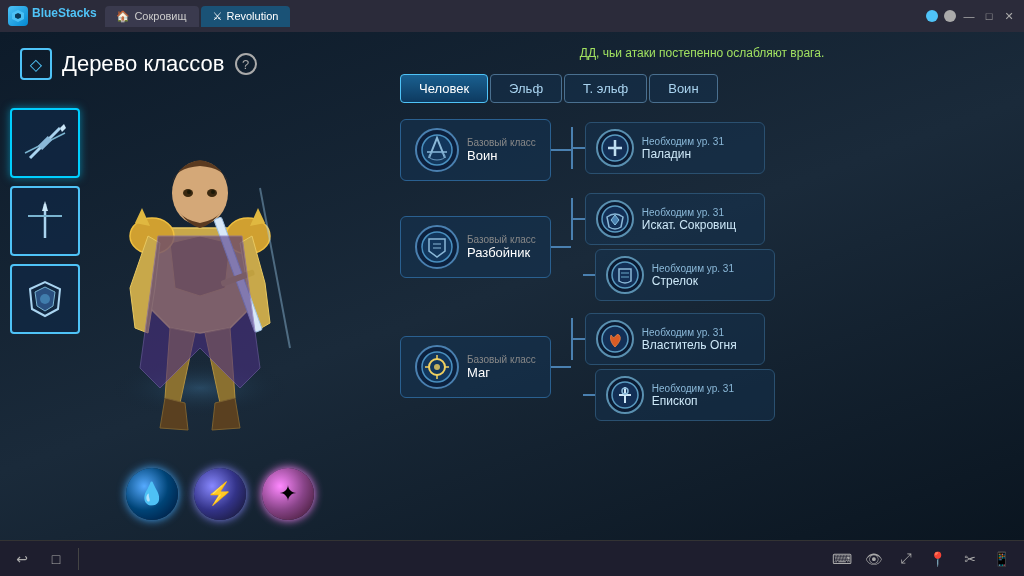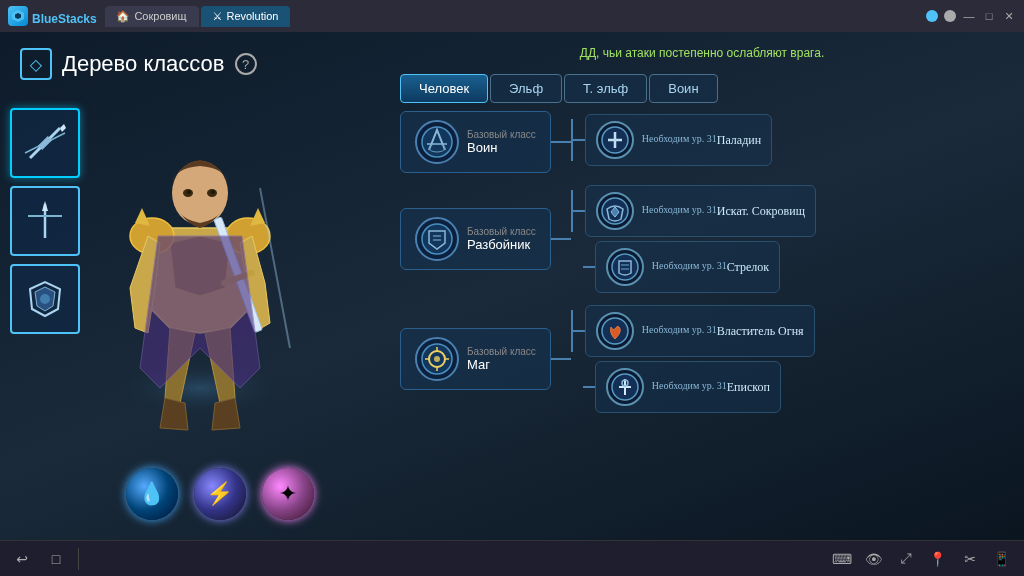--- a/index.html
+++ b/index.html
@@ -15,21 +15,21 @@
     .title-bar {
       display: flex;
       align-items: center;
       background: #2b2b3a;
       height: 32px;
       padding: 0 8px;
       gap: 8px;
     }
     .title-bar-logo {
       display: flex;
-      align-items: flex-end;
+      align-items: flex-start;
       gap: 4px;
       color: #4fc3f7;
       font-size: 12px;
       font-weight: bold;
     }
     .logo-icon {
       width: 20px;
       height: 20px;
       background: linear-gradient(135deg, #4fc3f7, #0288d1);
       border-radius: 4px;
@@ -223,20 +223,21 @@
       color: #a0e060;
       font-size: 12px;
       text-align: center;
       margin-bottom: 6px;
     }
 
     
     .race-tabs {
       display: flex;
       gap: 2px;
+      margin-bottom: 8px;
     }
     .race-tab {
       padding: 6px 18px;
       border: 1px solid #4a7090;
       border-radius: 4px;
       color: #aad4f0;
       font-size: 13px;
       cursor: pointer;
       background: rgba(20,50,80,0.5);
     }
@@ -310,21 +311,21 @@
       border-radius: 50%;
       background: rgba(10,25,50,0.9);
       border: 2px solid #5a90b0;
       display: flex;
       align-items: center;
       justify-content: center;
       font-size: 18px;
     }
     .adv-text {
       display: flex;
-      font-family: Liberation Serif, serif;
+      flex-direction: column;
     }
     .adv-req {
       color: #8ab8d8;
       font-size: 10px;
     }
     .adv-name {
       color: #cde8f8;
       font-size: 12px;
     }
     .check-mark {

